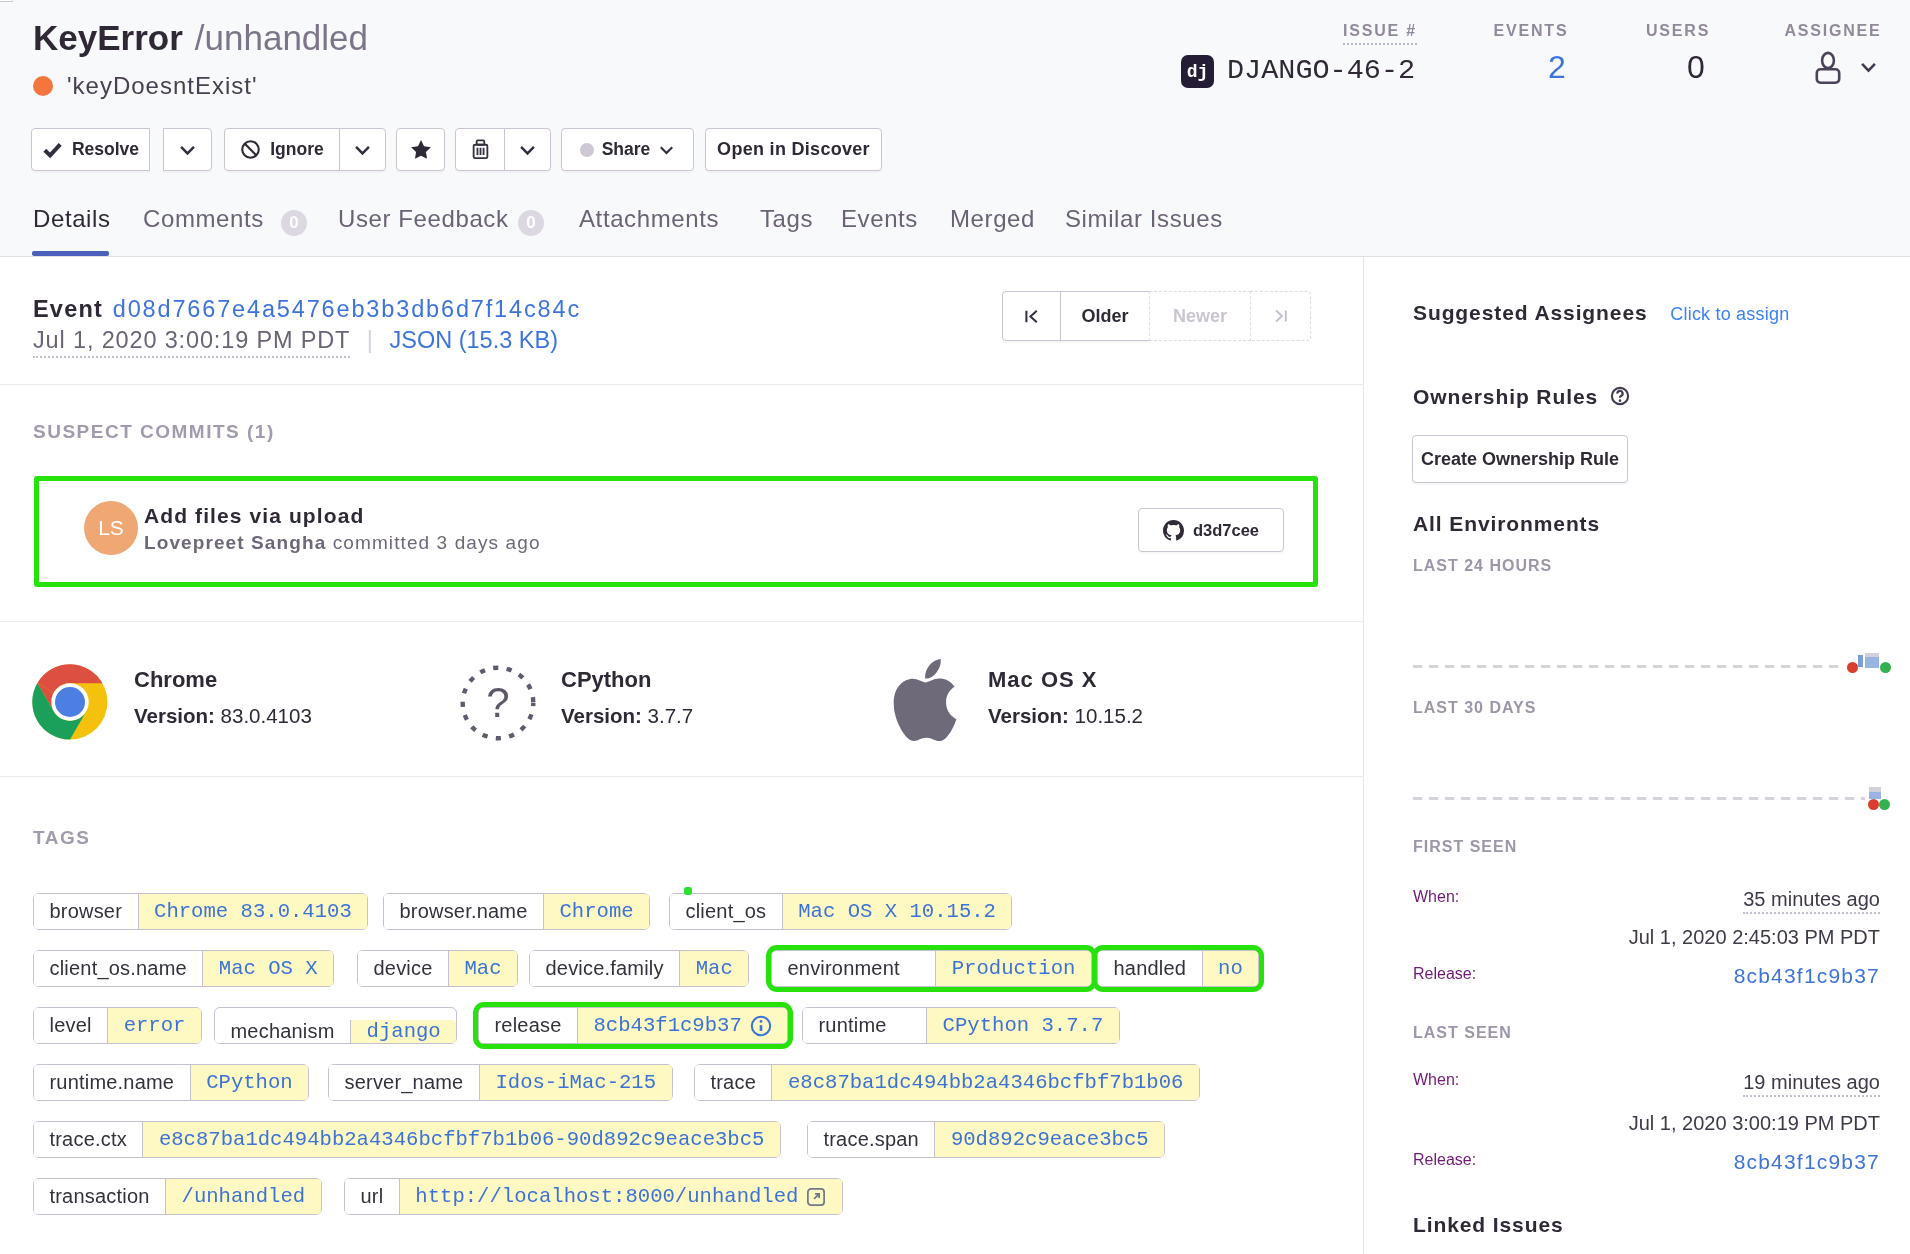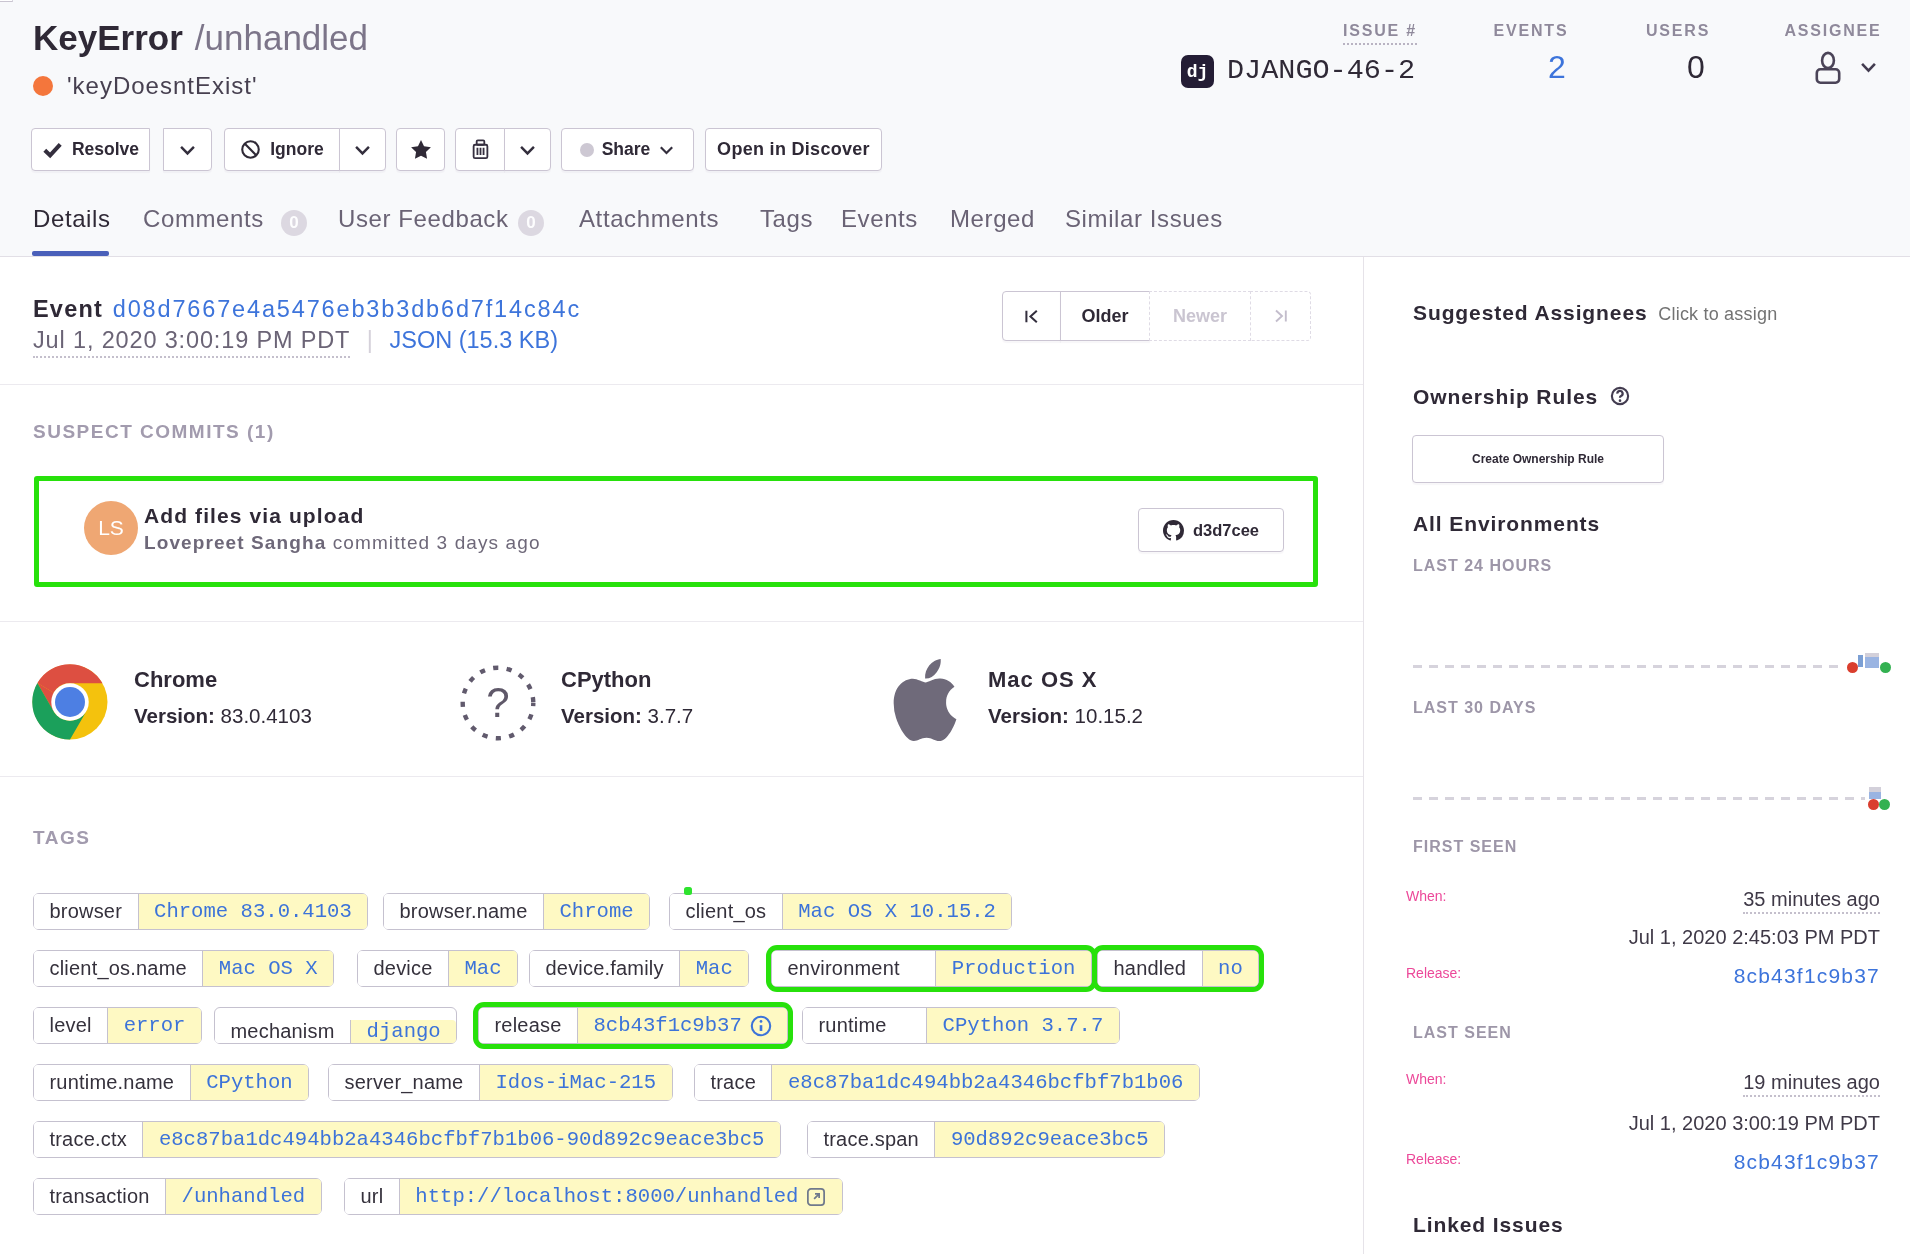--- a/index.html
+++ b/index.html
@@ -41,21 +41,21 @@
 
 .tag { position:absolute; display:flex; height:37px; border:1px solid #c5c1cf; border-radius:6px; background:#fff; overflow:visible; white-space:nowrap; }
 .tag .k { display:flex; align-items:center; padding:0 15.5px; font-size:20px; letter-spacing:0.2px; color:#35313c; background:#fff; border-radius:4px 0 0 4px; }
 .tag .v { display:flex; align-items:center; gap:8px; padding:0 15.5px; font-size:20.6px; font-family:"Liberation Mono",monospace; color:#3c73d9; background:#fef9c3; border-left:1px solid #c5c1cf; border-radius:0 4px 4px 0; letter-spacing:0;}
 .greenbox { position:absolute; border:5px solid #27e10b; border-radius:3px; }
 
 
 #sidebar { position:absolute; left:1363px; top:257px; width:547px; height:997px; background:#fff; border-left:1px solid #e6e3e9; }
 .sb-h { position:absolute; left:49px; font-size:21px; font-weight:bold; color:#2f2936; letter-spacing:0.9px; }
 .sb-sub { position:absolute; left:49px; font-size:16px; font-weight:bold; color:#9d96a8; letter-spacing:1px; }
-.sb-row-l { position:absolute; left:42px; font-size:14px; color:#ec4899; }
+.sb-row-l { position:absolute; left:49px; font-size:16px; color:#701a75; }
 .sb-row-r { position:absolute; right:30px; font-size:20px; color:#3f3947; text-align:right; }
 </style>
 </head>
 <body>
 
 <div id="header">
   <div id="corner"></div>
   <div id="title">KeyError<span class="culpritpath">/unhandled</span></div>
   <div id="subtitle">
       <span class="dot"></span>
@@ -313,29 +313,29 @@
       <svg width="20" height="20" viewBox="0 0 16 16" fill="none" stroke="#70798c" stroke-width="1.4">
             <rect x="1.5" y="1.5" width="13" height="13" rx="2.5"></rect>
             <path d="M6.5 9.5L10.5 5.5M7.2 5.5h3.3v3.3"></path>
           </svg>
     </span>
       </div>
   </div>
 </div>
 
 <div id="sidebar">
-  <div class="sb-h" style="top:44px;">Suggested Assignees <span style="font-weight:normal; color:#737373; font-size:18px; letter-spacing:0.2px; margin-left:4px;">Click to assign</span></div>
+  <div class="sb-h" style="top:44px;">Suggested Assignees <span style="font-weight:normal; color:#3b82f6; font-size:18px; letter-spacing:0.2px; margin-left:16px;">Click to assign</span></div>
   <div class="sb-h" style="top:128px;">Ownership Rules
     <svg style="vertical-align:-2px; margin-left:5px;" width="20" height="20" viewBox="0 0 16 16" fill="none" stroke="#433c50" stroke-width="1.7">
         <circle cx="8" cy="8" r="6.5"></circle>
         <path d="M5.9 6.1a2.1 2.1 0 1 1 2.9 1.9c-.55.22-.8.55-.8 1.1v.3" stroke-width="1.8"></path>
         <circle cx="8" cy="11.7" r="1.05" fill="#433c50" stroke="none"></circle>
       </svg>
   </div>
-  <div class="btn" style="left:48px; top:178px; width:252px; height:48px; font-size:12px;">Create Ownership Rule</div>
+  <div class="btn" style="left:48px; top:178px; width:216px; height:48px; font-size:18px;">Create Ownership Rule</div>
   <div class="sb-h" style="top:255px;">All Environments</div>
   <div class="sb-sub" style="top:300px;">LAST 24 HOURS</div>
   <div id="spark24" class="abs" style="left:49px; top:395px; width:520px; height:32px;">
     <div class="abs" style="left:0; top:13px; width:428px; height:2.5px; background:repeating-linear-gradient(90deg,#d6d3dc 0 9px,transparent 9px 16px);"></div>
     <div class="abs" style="left:445px; top:3px; width:5px; height:12px; background:#7b9fd4;"></div>
     <div class="abs" style="left:452px; top:1px; width:14px; height:4px; background:#d3d0da;"></div>
     <div class="abs" style="left:452px; top:5px; width:14px; height:11px; background:#9ab4e2;"></div>
     <div class="abs" style="left:434px; top:9.5px; width:11px; height:11px; border-radius:50%; background:#da3e2e;"></div>
     <div class="abs" style="left:467px; top:9.5px; width:11px; height:11px; border-radius:50%; background:#33b151;"></div>
   </div>

